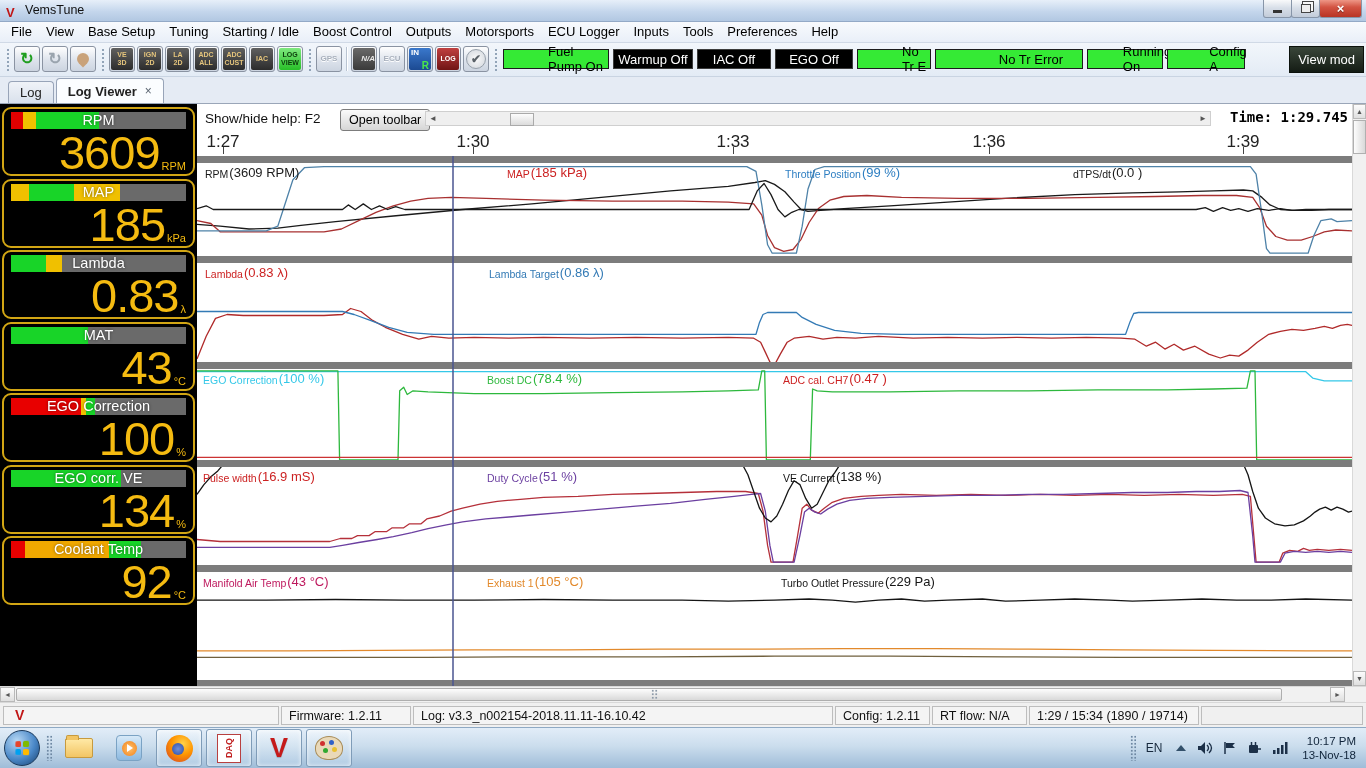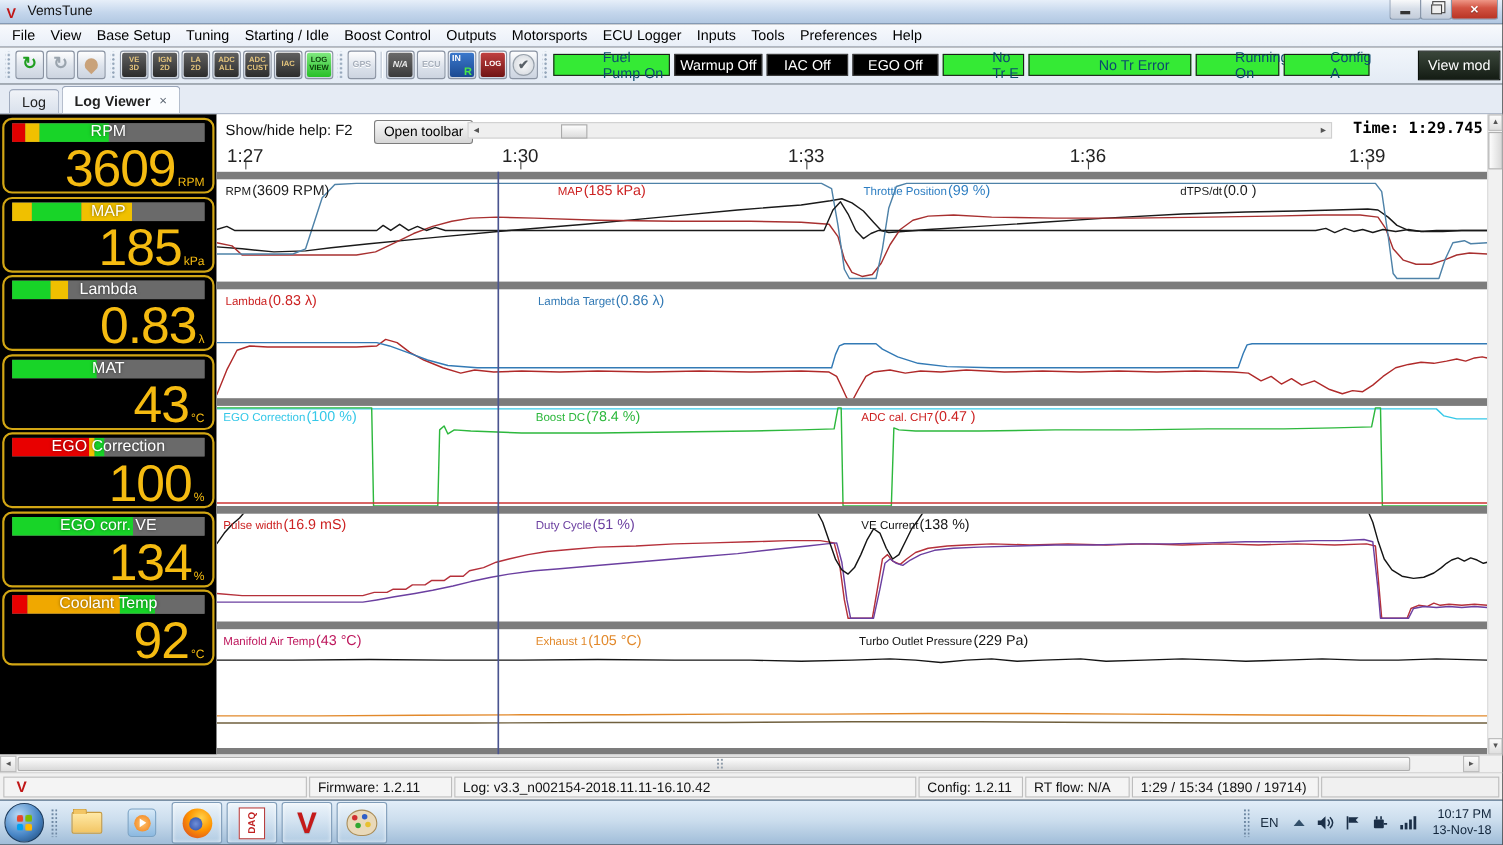--- a/index.html
+++ b/index.html
@@ -32,37 +32,37 @@
     background-size:4px 4px;background-position:1px 1px;}
   .tb-btn{width:26px;height:26px;margin:0 1px;border:1px solid #8a93a2;border-radius:3px;
     background:linear-gradient(#fefefe,#dde3ec 55%,#ccd4e0);display:flex;align-items:center;justify-content:center;box-sizing:border-box;}
   .tb-ic{width:22px;height:22px;border-radius:2px;display:flex;flex-direction:column;align-items:center;justify-content:center;
     background:linear-gradient(#606060,#2c2c2c);}
   .tb-ic span{font-size:7px;font-weight:bold;color:#e4c47c;line-height:8px;letter-spacing:0;}
   .tb-ic.green{background:linear-gradient(#7fe87f,#28c028);}
   .tb-ic.green span{color:#0b3c0b;}
   .tb-ic.embossed{background:none;}
   .tb-ic.embossed span{font-size:8px;color:#a8b0bc;text-shadow:0 1px 0 #fff;}
-  .tb-ic.darkgray{background:linear-gradient(#6a6a6a,#3a3a3a);}
+  .tb-ic.darkgray{background:linear-gradient(#6a6a6a,#3a3a3a);align-items:flex-end;}
   .tb-ic.darkgray span{color:#e8e8e8;font-style:italic;font-size:8px;}
   .tb-ic.inr{background:linear-gradient(#3a78cc,#1c4a92);position:relative;}
   .tb-ic.inr span:first-child{color:#fff;position:absolute;top:1px;left:2px;font-size:8px;}
   .tb-ic.inr span:last-child{color:#49e849;position:absolute;bottom:0;right:2px;font-size:10px;}
   .tb-ic.red{background:linear-gradient(#c04040,#701414);}
   .tb-ic.red span{color:#fff;}
   .tb-glyph{font-size:16px;font-weight:bold;line-height:16px;}
   .tb-glyph.green{color:#1f9e1f;}
   .tb-glyph.gray{color:#9aa4ae;}
   .tb-glyph.check{width:18px;height:18px;border-radius:50%;border:1px solid #97a0aa;
     background:radial-gradient(#fafafa,#d0d5dc);color:#5a6168;font-size:12px;display:flex;align-items:center;justify-content:center;}
   .flame{width:12px;height:12px;background:#c9a27a;border-radius:50% 50% 50% 0;transform:rotate(-45deg);}
   .sep-v{width:1px;height:24px;background:#b9c4d2;margin:0 3px;box-shadow:1px 0 0 #fff;}
   .status-light{height:20px;display:flex;align-items:center;justify-content:center;font-size:13px;
     border:1px solid #1c1c1c;box-sizing:border-box;margin:0 2px;flex:0 0 auto;}
-  .status-light.on{background:#35ea35;color:#0c4a6e;padding-left:44px;}
+  .status-light.on{background:#35ea35;color:#000000;padding-left:44px;}
   .status-light.off{background:#000;color:#fff;border-color:#3c3c3c;}
   .view-mod{margin-left:auto;height:27px;min-width:74px;background:linear-gradient(#3a463a,#141c14);
     color:#fff;font-size:13px;display:flex;align-items:center;padding:0 8px;border:1px solid #0c120c;
     box-sizing:border-box;white-space:nowrap;overflow:hidden;}
 
   
   .tab-strip{height:27px;background:#e5ebf4;display:flex;align-items:flex-end;padding-left:8px;border-bottom:1px solid #9aa6b8;}
   .tab{height:21px;display:flex;align-items:center;padding:0 11px;font-size:13px;color:#222;
     background:linear-gradient(#f0f3f8,#d9e1ec);border:1px solid #98a4b8;border-bottom:none;border-radius:4px 4px 0 0;margin-right:2px;}
   .tab.active{height:24px;background:#fbfdff;font-weight:bold;}

